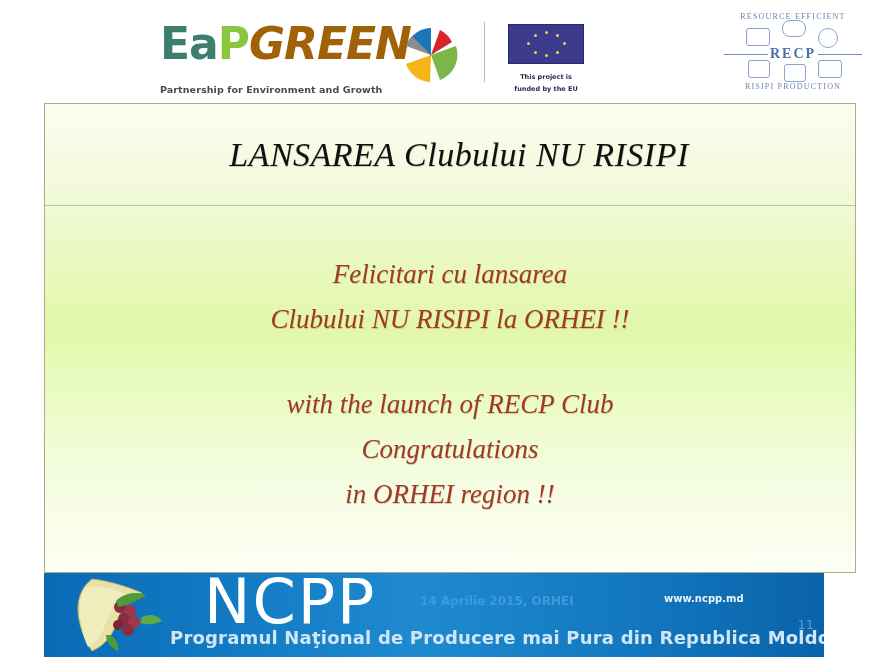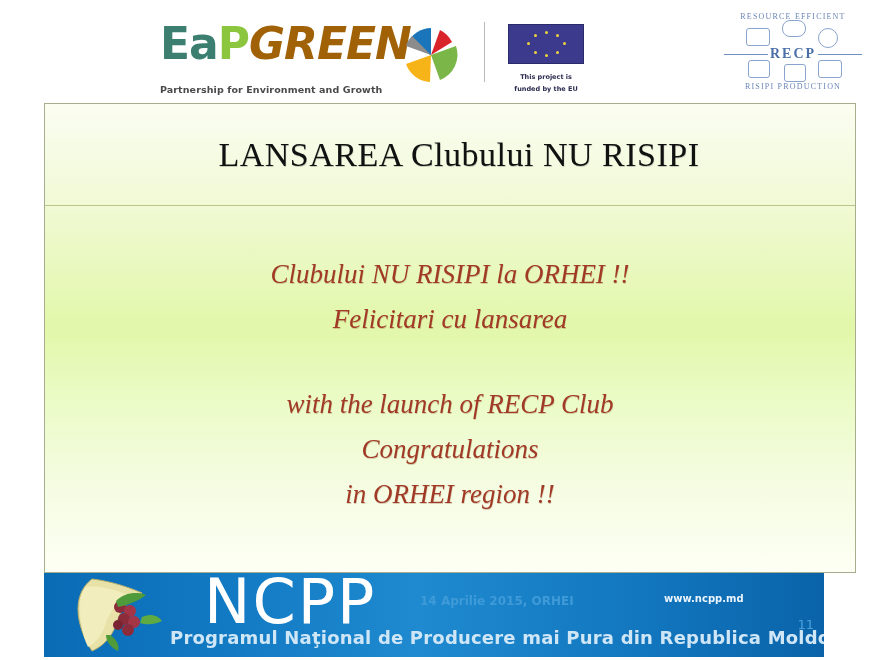--- a/index.html
+++ b/index.html
@@ -157,20 +157,21 @@
     left: 0; top: 0;
     width: 100%; height: 102px;
     border-bottom: 1px solid #b9c48f;
     box-sizing: border-box;
     display: flex;
     align-items: center;
     justify-content: center;
   }
   .slide-title {
     font-family: "Liberation Serif", serif;
+    font-style: italic;
     font-size: 34px;
     color: #111111;
     letter-spacing: 0.5px;
     white-space: nowrap;
     text-shadow: 0.5px 0.5px 0 rgba(0,0,0,.18);
     margin-left: 18px;
   }
 
   .body-area {
     position: absolute;
@@ -306,22 +307,22 @@
   </div>
 </div>
 
 <div class="slide-box">
 
   <div class="title-band">
     <div class="slide-title">LANSAREA Clubului NU RISIPI</div>
   </div>
 
   <div class="body-area">
+    <div class="msg-line">Felicitari cu lansarea</div>
     <div class="msg-line">Clubului  NU RISIPI  la ORHEI !!</div>
-    <div class="msg-line">Felicitari cu lansarea</div>
     <div class="msg-gap"></div>
     <div class="msg-line">with the launch of RECP Club</div>
     <div class="msg-line">Congratulations</div>
     <div class="msg-line">in ORHEI region !!</div>
   </div>
 </div>
 
 <div class="footer-banner">
 
   <div class="moldova-mark">

